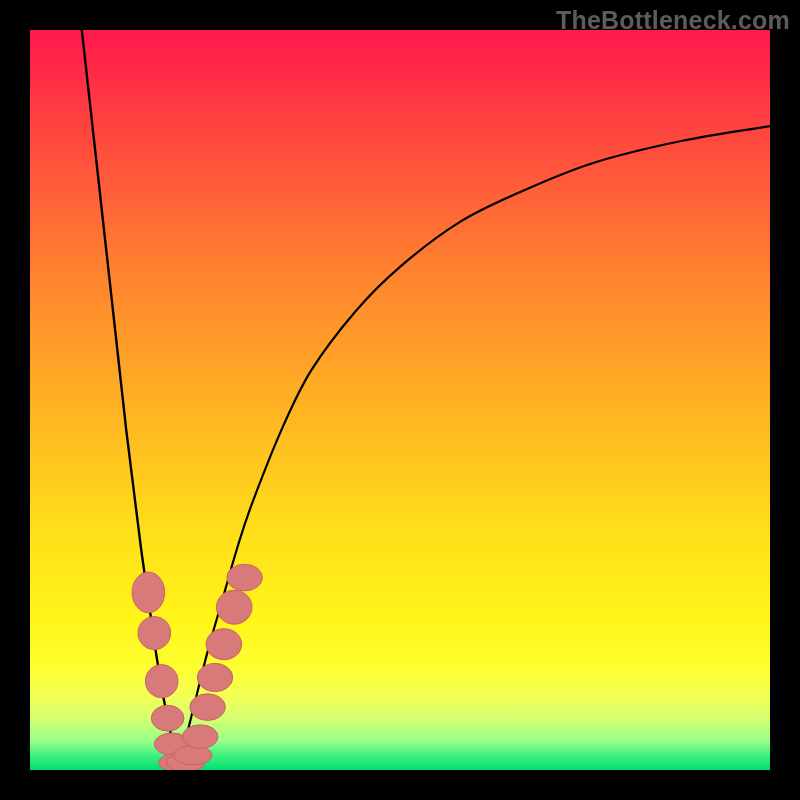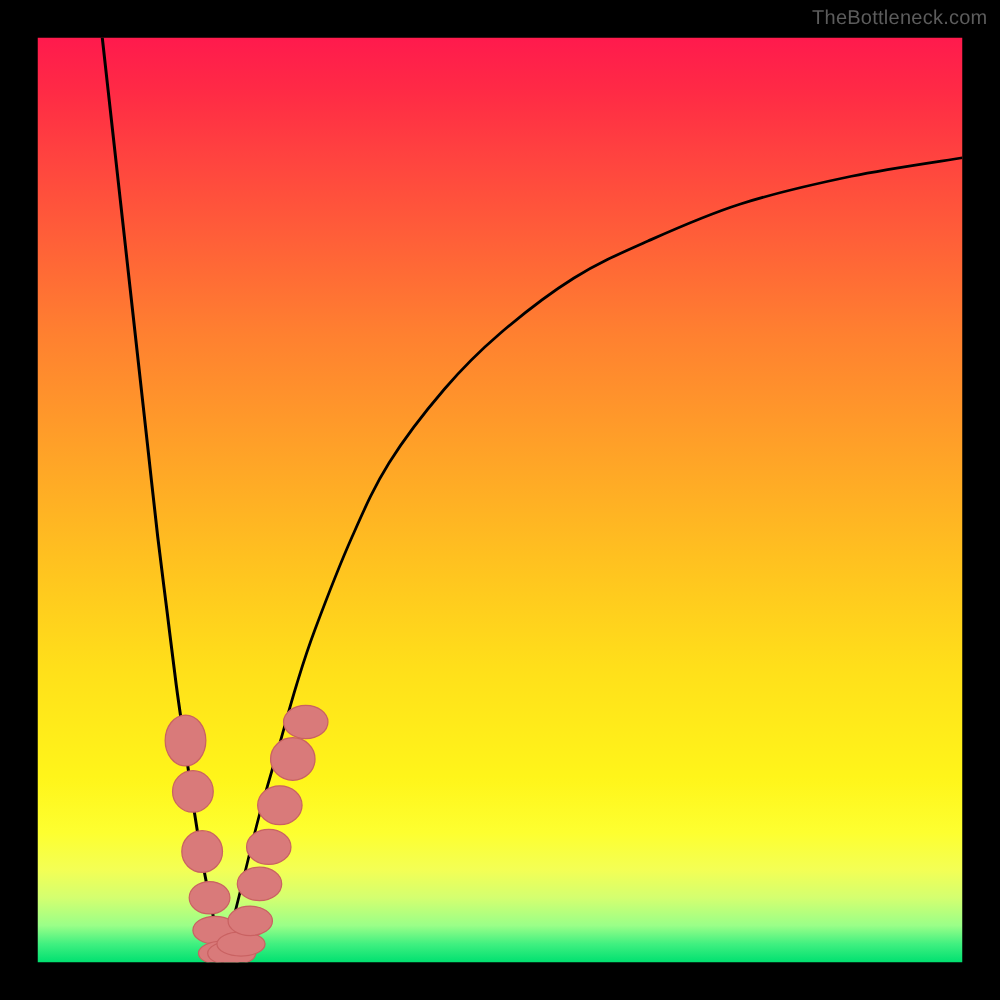--- a/index.html
+++ b/index.html
@@ -51,22 +51,22 @@
     position: absolute;
     inset: 0;
     width: 100%;
     height: 100%;
   }
   .watermark {
     position: absolute;
     top: 6px;
     right: 10px;
     color: #5c5c5c;
-    font-size: 16px;
-    font-weight: 400;
+    font-size: 25px;
+    font-weight: 700;
     letter-spacing: 0.2px;
     user-select: none;
   }
 </style>
 </head>
 <body>
 
 <div class="frame">
 
   <div class="plot-area">

